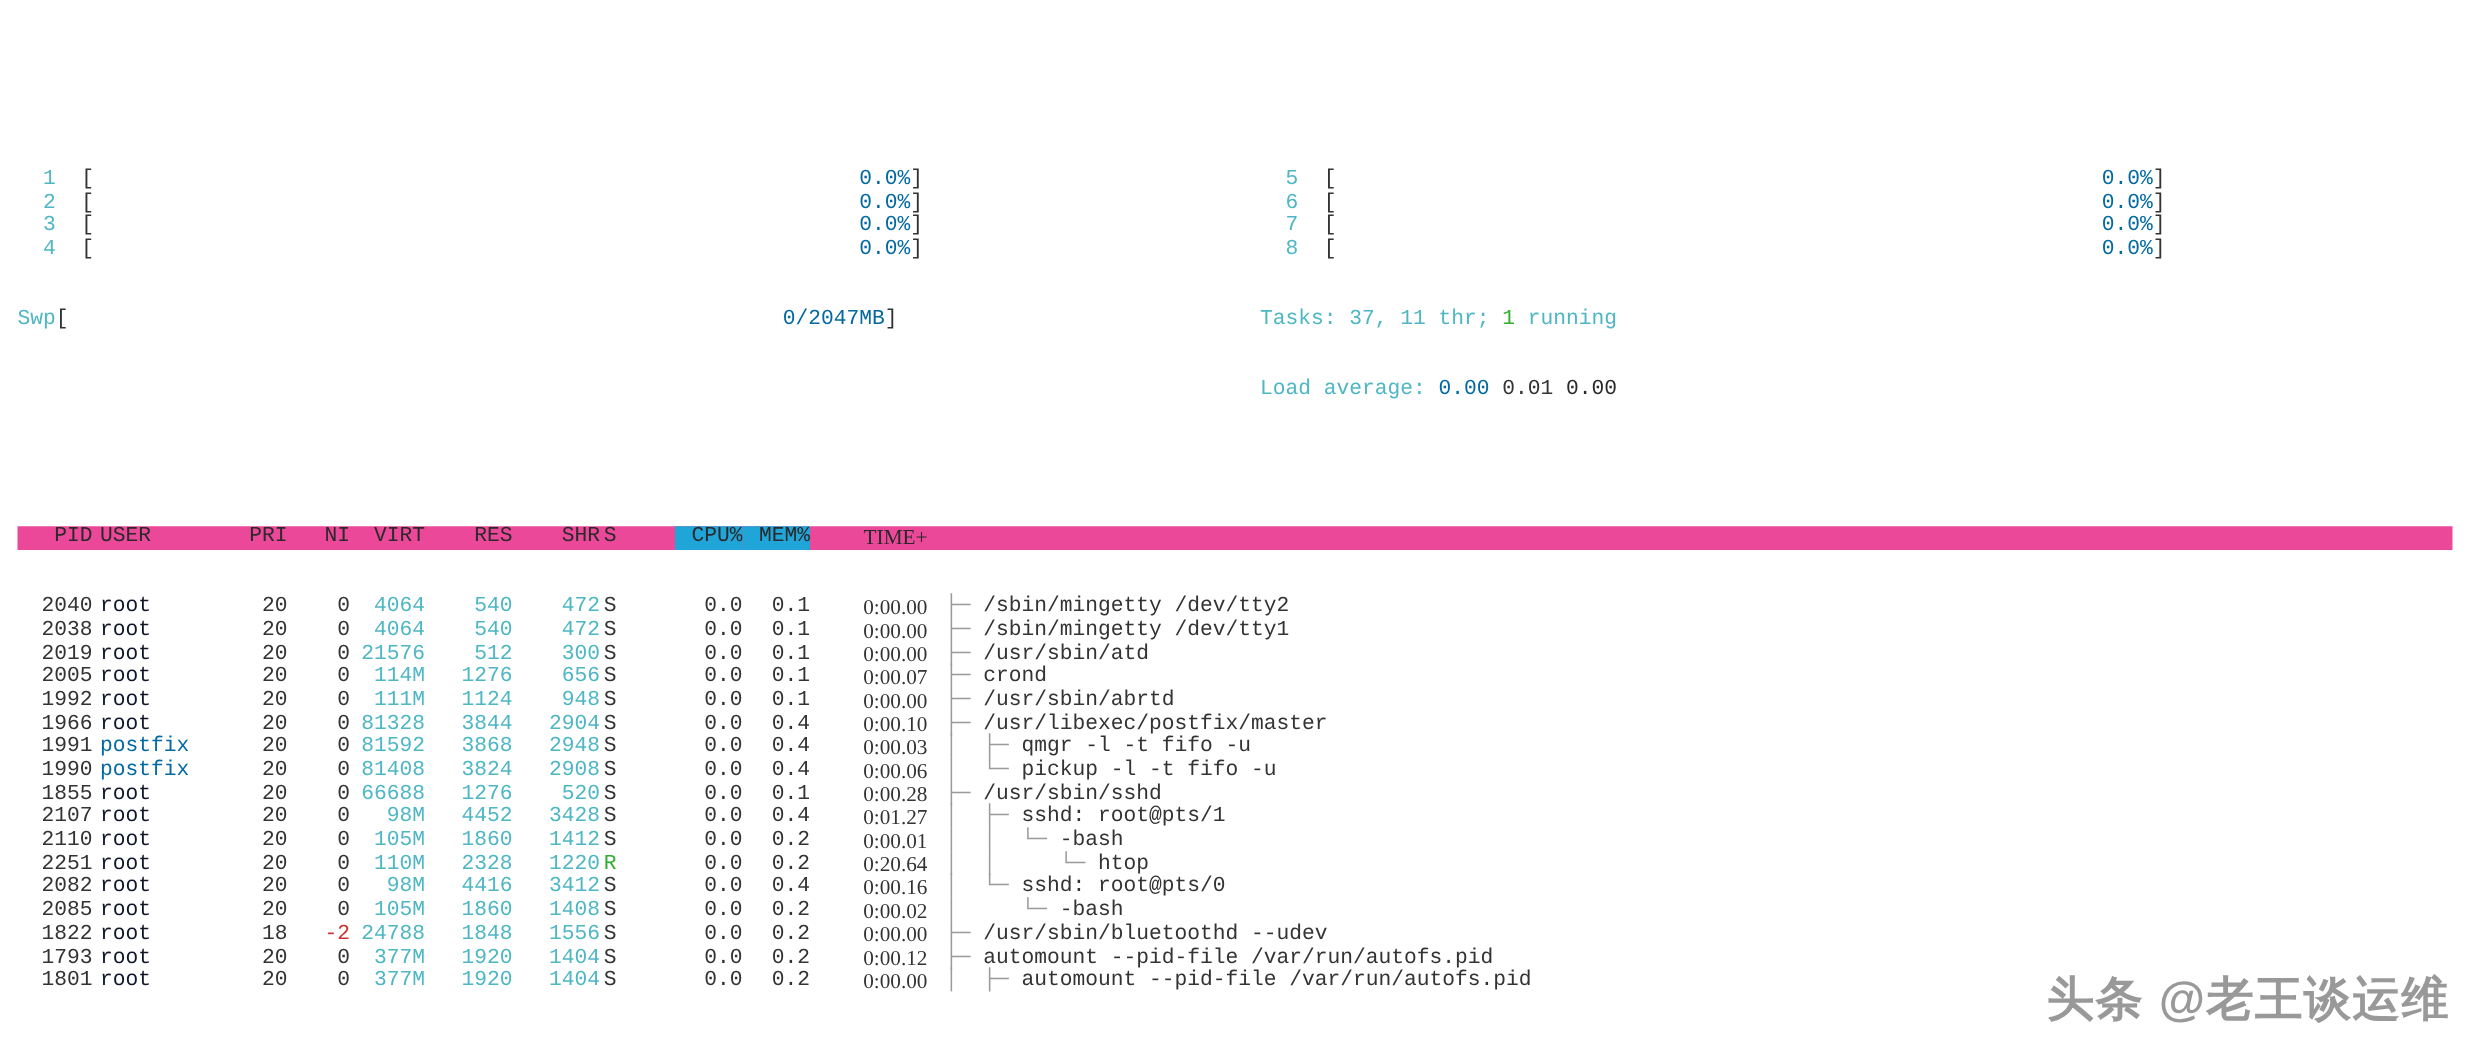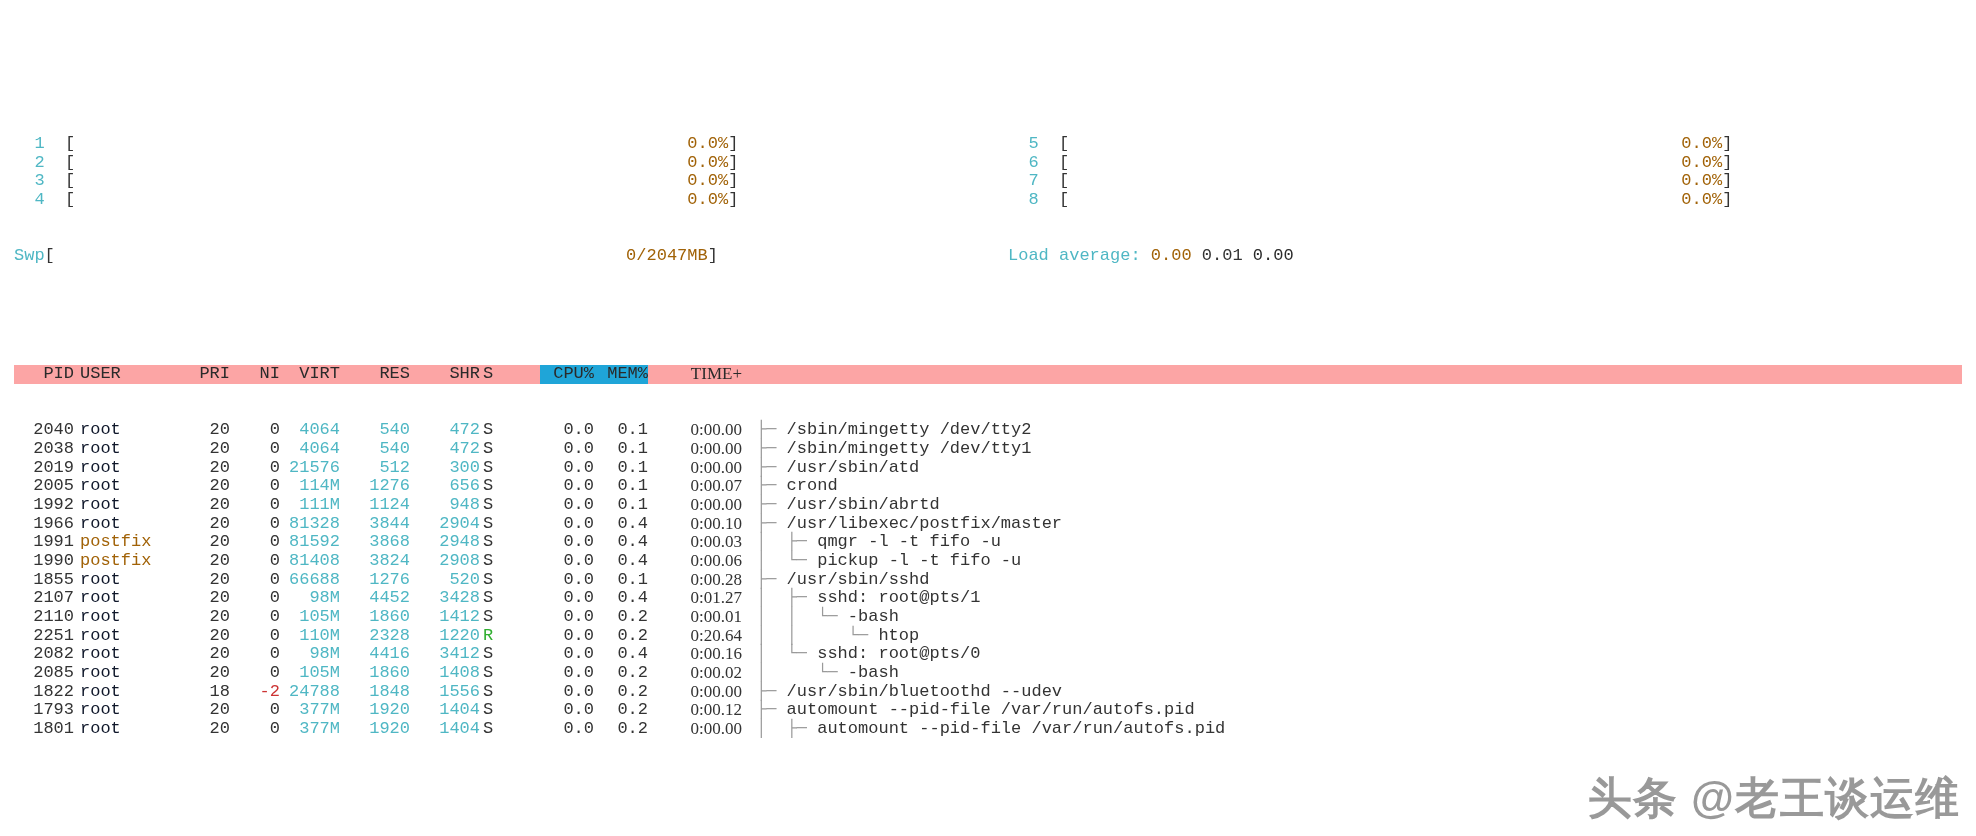--- a/index.html
+++ b/index.html
@@ -8,26 +8,26 @@
     background: #ffffff;
     font-family: "Courier New", monospace;
     font-size: 17px;
     line-height: 1.1;
     white-space: pre;
     color: #333;
   }
   .cpu-row { display: flex; }
   .cyan { color: #4fb7c4; }
   .green { color: #2fae2f; }
-  .grey { color: #a16207; }
+  .grey { color: #0369a1; }
   .red { color: #cc3333; }
   .orange { color:#0f172a; }
   .black { color: #2a2a2a; }
   .header-bar {
-    background: #fca5a5;
+    background: #ec4899;
     color: #2a2a2a;
     display: flex;
     margin-top: 6px;
   }
   .header-bar .hl { background: #1fa5d8; color: #2a2a2a; }
   .row { display: flex; }
   .c { display: inline-block; text-align: right; }
   .cl { display: inline-block; text-align: left; }
   .wPID  { width: 60px; }
   .wUSER { width: 100px; text-align: left; padding-left:6px;}
@@ -40,21 +40,21 @@
   .wCPU  { width: 54px; margin-left: 37px; }
   .wMEM  { width: 54px; }
   .wTIME { width: 94px; font-family: Liberation Serif, serif; }
   .wCMD  { flex: 1; padding-left: 14px; }
   .tree { color: #9a9a9a; }
   .watermark {
     position: fixed;
     right: 16px;
     bottom: 14px;
     font-family: sans-serif;
-    font-size: 44px;
+    font-size: 38px;
     font-weight: 700;
     color: rgba(70,70,70,0.55);
     letter-spacing: 1px;
     text-shadow: 1px 1px 0 #fff;
     pointer-events: none;
   }
 </style>
 </head>
 <body>
 
@@ -62,20 +62,21 @@
 
 
 <div class="cpu-row">
   <div style="flex:1">
     <div id="cpus-left"><div>  <span class="cyan">1</span>  [                                                            <span class="grey">0.0%</span>]</div><div>  <span class="cyan">2</span>  [                                                            <span class="grey">0.0%</span>]</div><div>  <span class="cyan">3</span>  [                                                            <span class="grey">0.0%</span>]</div><div>  <span class="cyan">4</span>  [                                                            <span class="grey">0.0%</span>]</div></div>
     <div><span class="cyan">Swp</span>[<span id="swppad">                                                        </span><span class="grey">0/2047MB</span>]</div>
   </div>
   <div style="width:40px"></div>
   <div style="flex:1">
     <div id="cpus-right"><div>  <span class="cyan">5</span>  [                                                            <span class="grey">0.0%</span>]</div><div>  <span class="cyan">6</span>  [                                                            <span class="grey">0.0%</span>]</div><div>  <span class="cyan">7</span>  [                                                            <span class="grey">0.0%</span>]</div><div>  <span class="cyan">8</span>  [                                                            <span class="grey">0.0%</span>]</div></div>
+    <div><span class="cyan">Tasks:</span> <span class="cyan">37,</span> <span class="cyan">11 thr;</span> <span class="green">1</span> <span class="cyan">running</span></div>
     <div><span class="cyan">Load average:</span> <span class="grey">0.00</span> <span>0.01</span> <span class="black">0.00</span></div>
   </div>
 </div>
 
 
 <div class="header-bar">
   <span class="c wPID">PID</span>
   <span class="cl wUSER">USER</span>
   <span class="c wPRI">PRI</span>
   <span class="c wNI">NI</span>

